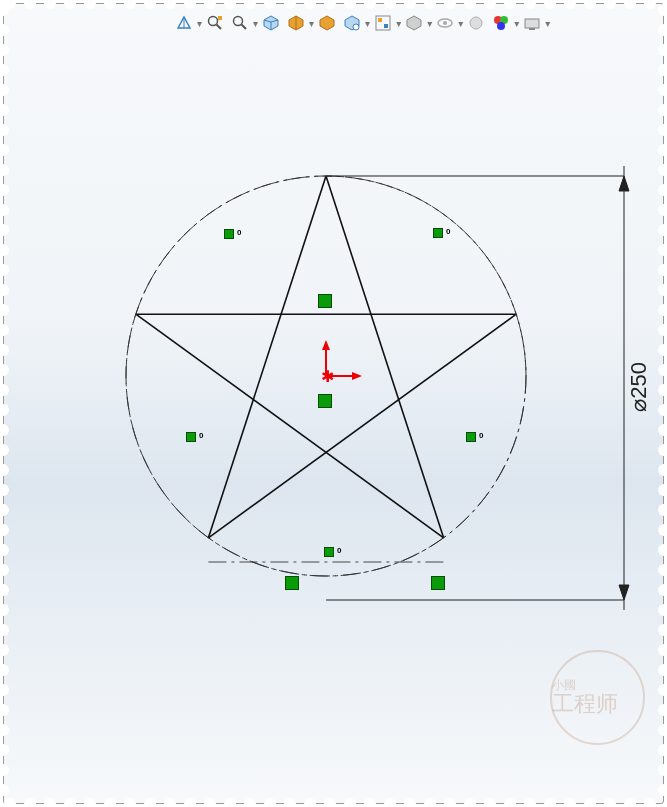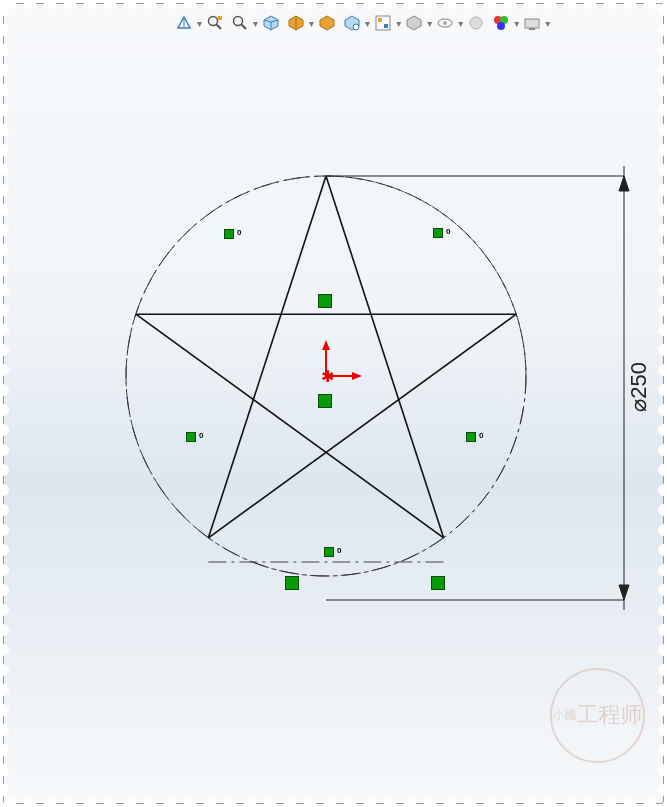--- a/index.html
+++ b/index.html
@@ -84,28 +84,27 @@
   }
   .constraint-text {
     position: absolute;
     font-size: 8px;
     color: #000;
     font-weight: bold;
   }
   .watermark {
     position: absolute;
     right: 18px;
-    bottom: 40px;
+    bottom: 58px;
     width: 95px;
     height: 95px;
     border: 2px solid rgba(180,120,80,0.25);
     border-radius: 50%;
     display: flex;
-    flex-direction: row;
-    align-items: center;
+    flex-direction: column;
     justify-content: center;
     color: rgba(180,120,80,0.28);
     font-size: 22px;
     line-height: 1.1;
     pointer-events: none;
   }
   .watermark .small { font-size: 12px; }
 </style>
 </head>
 <body>

